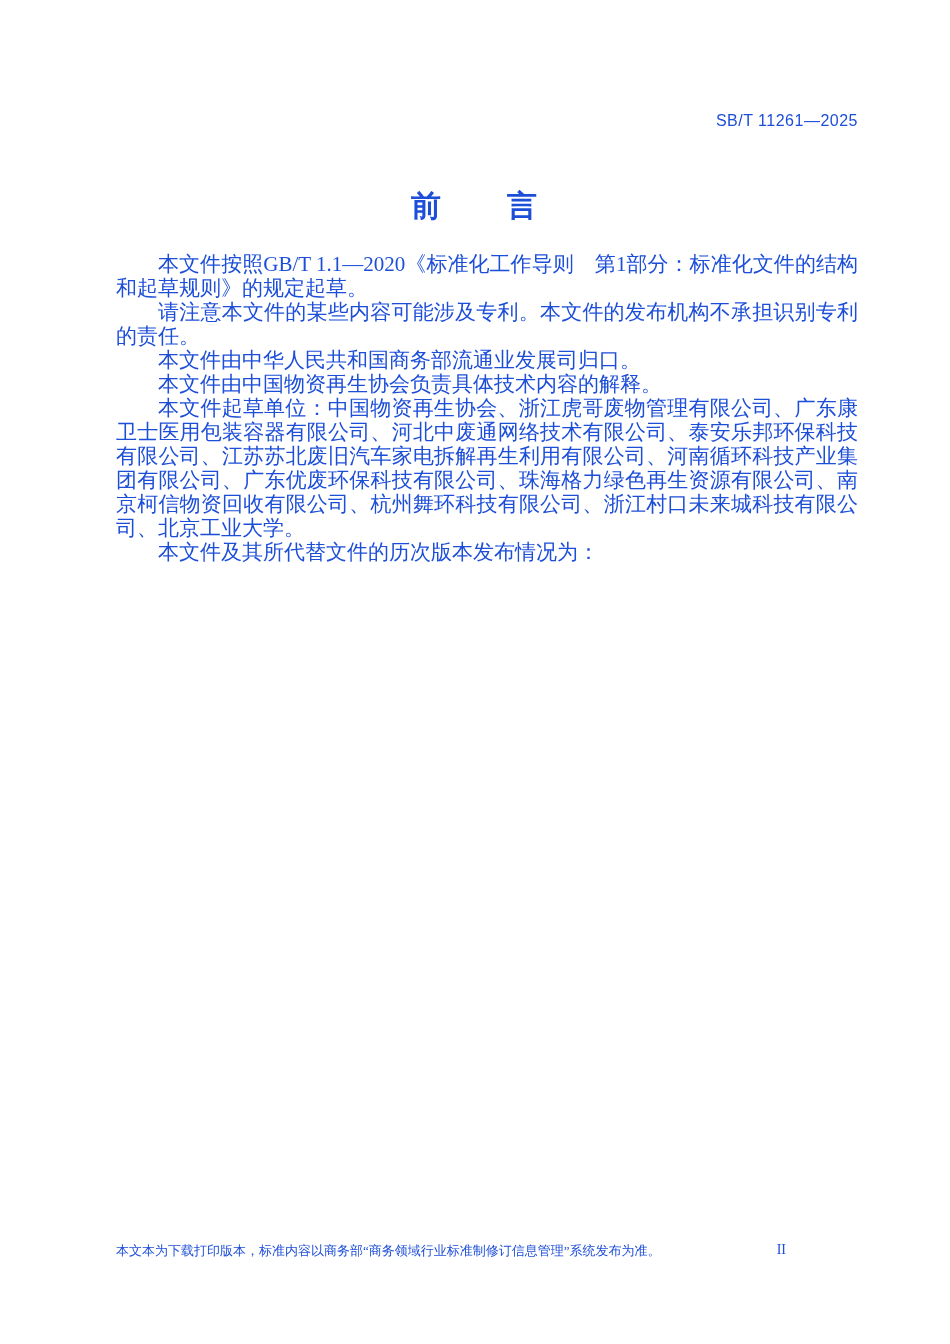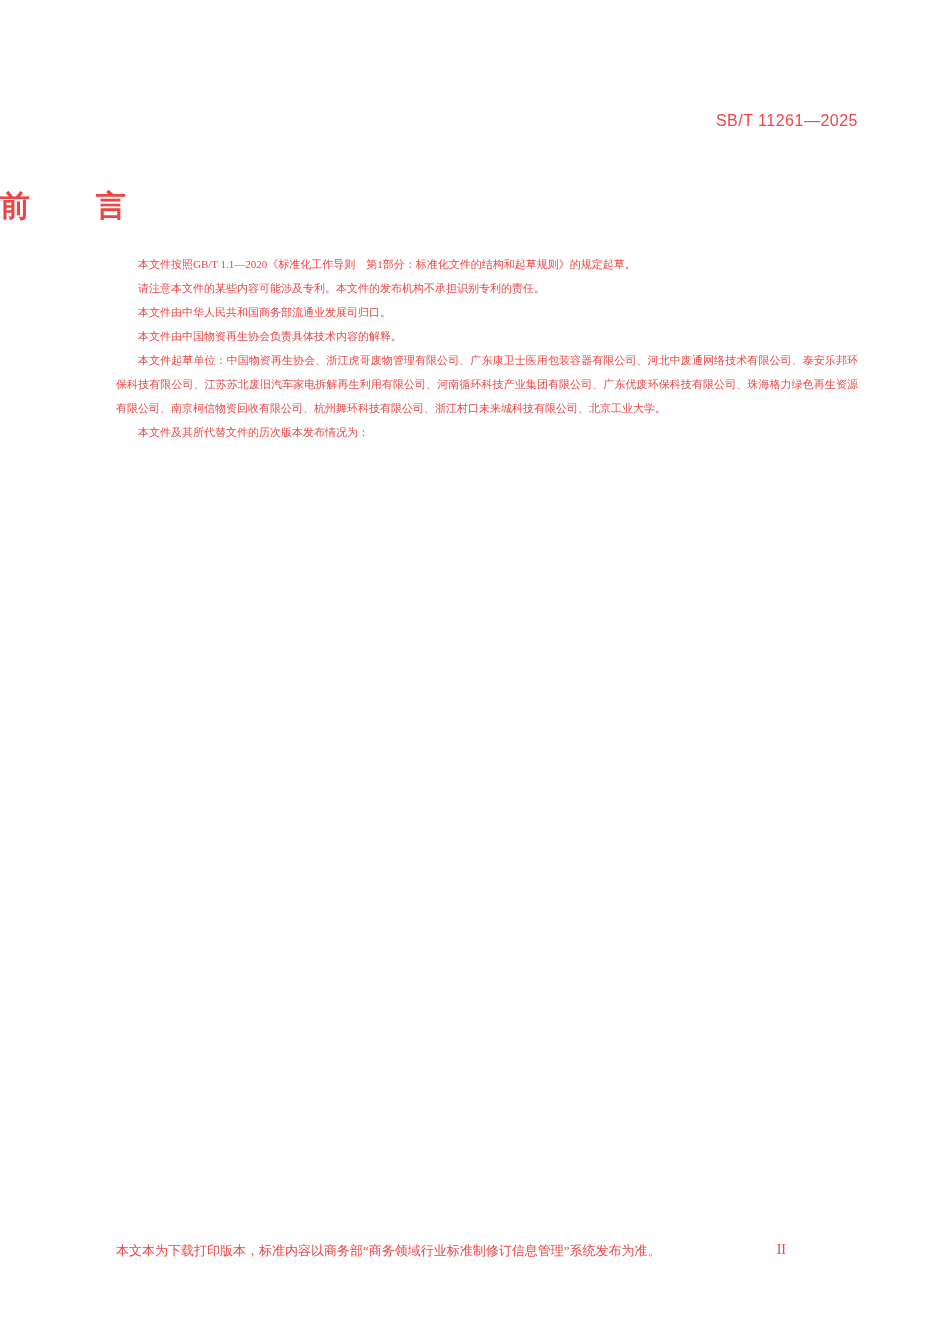--- a/index.html
+++ b/index.html
@@ -7,49 +7,49 @@
     padding: 0;
     background: #e8e8e8;
   }
   .page {
     position: relative;
     width: 950px;
     height: 1344px;
     margin: 0 auto;
     background: #ffffff;
     font-family: "Liberation Serif", "DejaVu Serif", serif;
-    color: #ef4444;
+    color: #1d4ed8;
     overflow: hidden;
     box-sizing: border-box;
   }
   .header-right {
     position: absolute;
     top: 112px;
     right: 92px;
     font-size: 16px;
     letter-spacing: 0.5px;
     font-family: "Liberation Sans", sans-serif;
   }
   .doc-title {
     position: absolute;
     top: 186px;
     left: 0;
     width: 100%;
-    text-align: left;
+    text-align: center;
     font-size: 30px;
     font-weight: bold;
     font-family: "Liberation Sans", "DejaVu Sans", sans-serif;
     letter-spacing: 2px;
   }
   .doc-body {
     position: absolute;
     top: 252px;
     left: 116px;
     width: 742px;
-    font-size: 11px;
+    font-size: 21px;
     line-height: 24px;
     text-align: justify;
   }
   .doc-body p {
     margin: 0;
     padding: 0;
     text-indent: 2em;
   }
   .footer {
     position: absolute;

